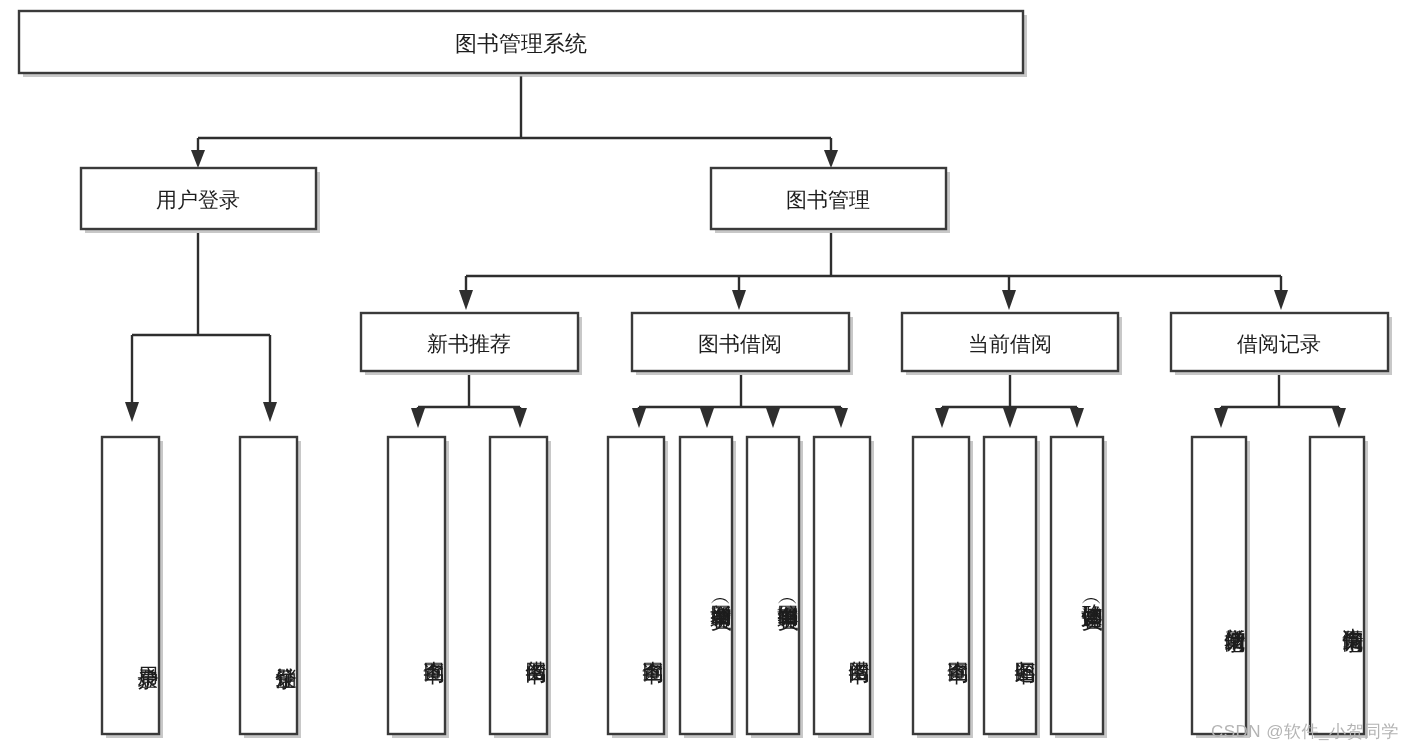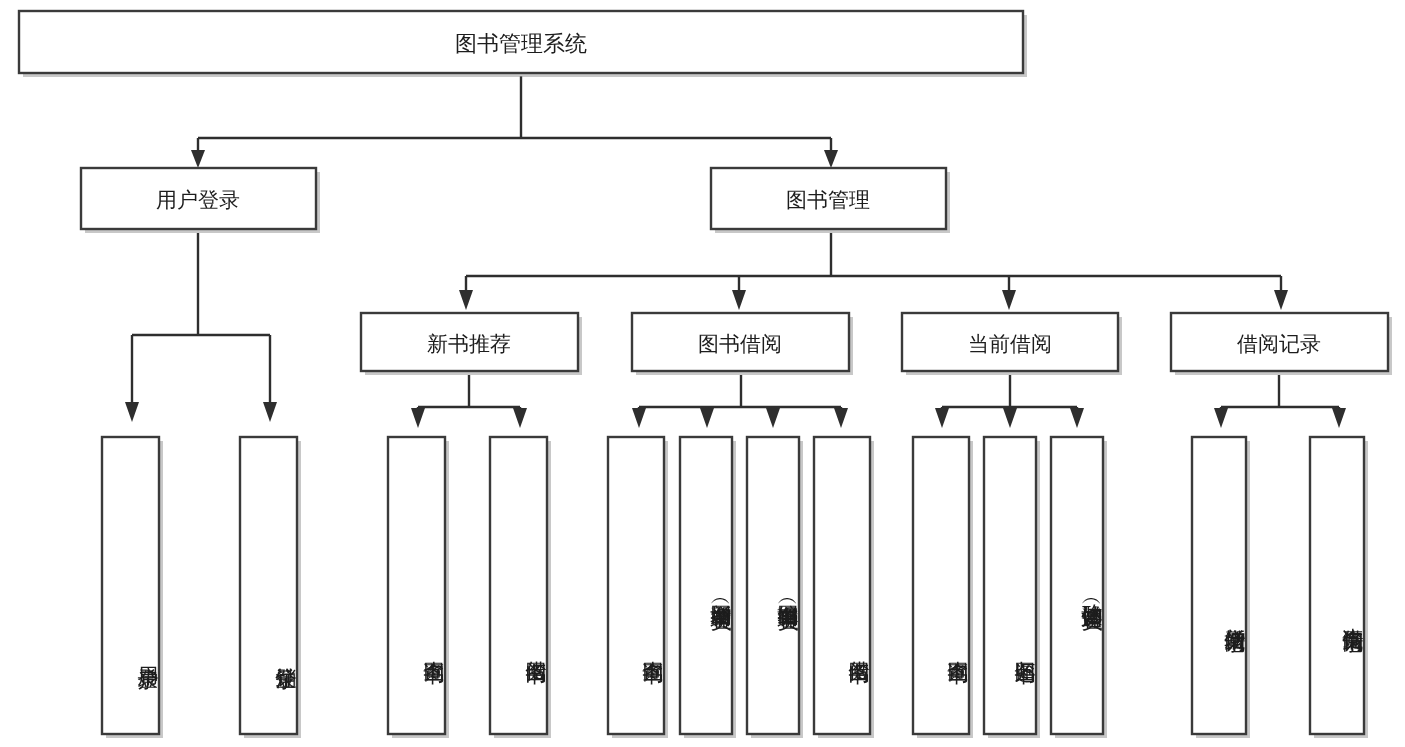--- a/index.html
+++ b/index.html
@@ -281,14 +281,15 @@
   <div class="leaf-label" style="left:747px; top:437px; width:52px; height:297px; padding-top:6px;">编辑图书（管理员）</div>
   <div class="leaf-label" style="left:814px; top:437px; width:56px; height:297px; padding-top:60px;">借阅图书</div>
 
   <div class="leaf-label" style="left:913px; top:437px; width:56px; height:297px; padding-top:60px;">查询图书</div>
   <div class="leaf-label" style="left:984px; top:437px; width:52px; height:297px; padding-top:60px;">归还图书</div>
   <div class="leaf-label" style="left:1051px; top:437px; width:52px; height:297px; padding-top:6px;">确认归还（管理员）</div>
 
   <div class="leaf-label" style="left:1192px; top:437px; width:54px; height:297px; padding-top:28px;">新增借阅记录</div>
   <div class="leaf-label" style="left:1310px; top:437px; width:54px; height:297px; padding-top:28px;">查询借阅记录</div>
 
+  <div class="watermark">CSDN @软件_小贺同学</div>
 
 </div>
 
 </body></html>

